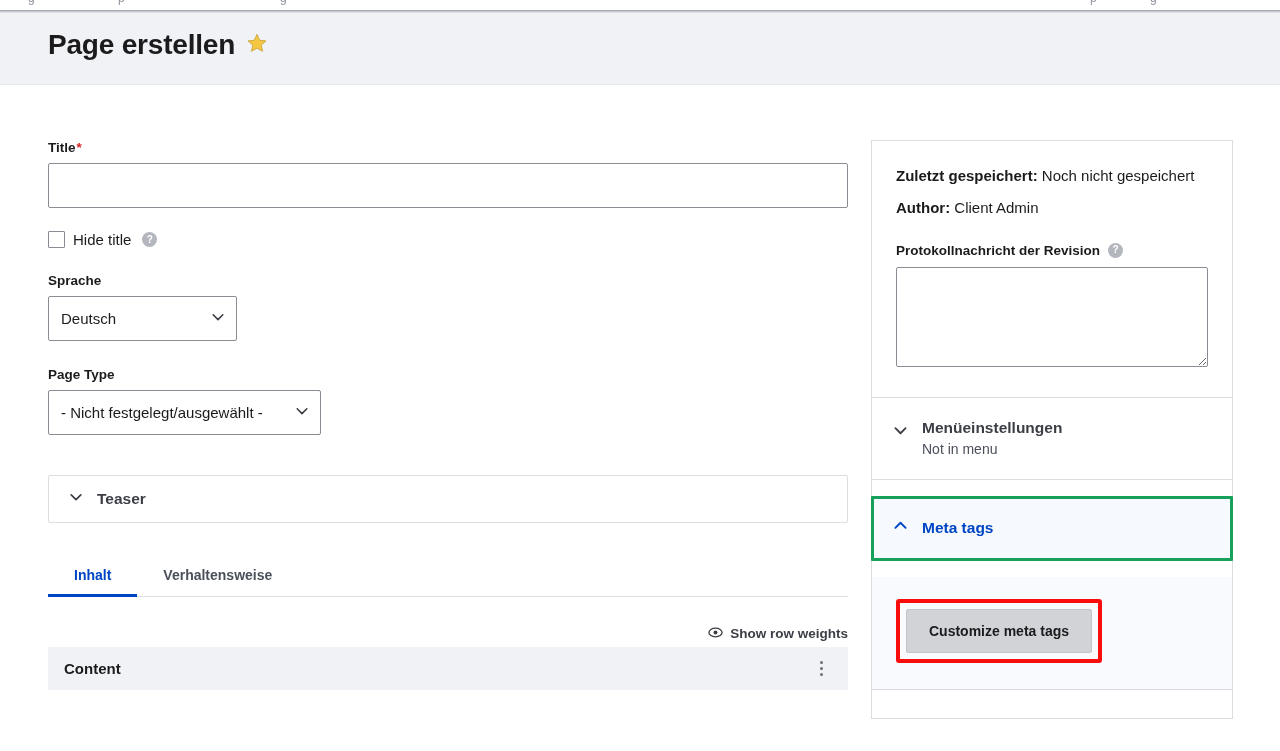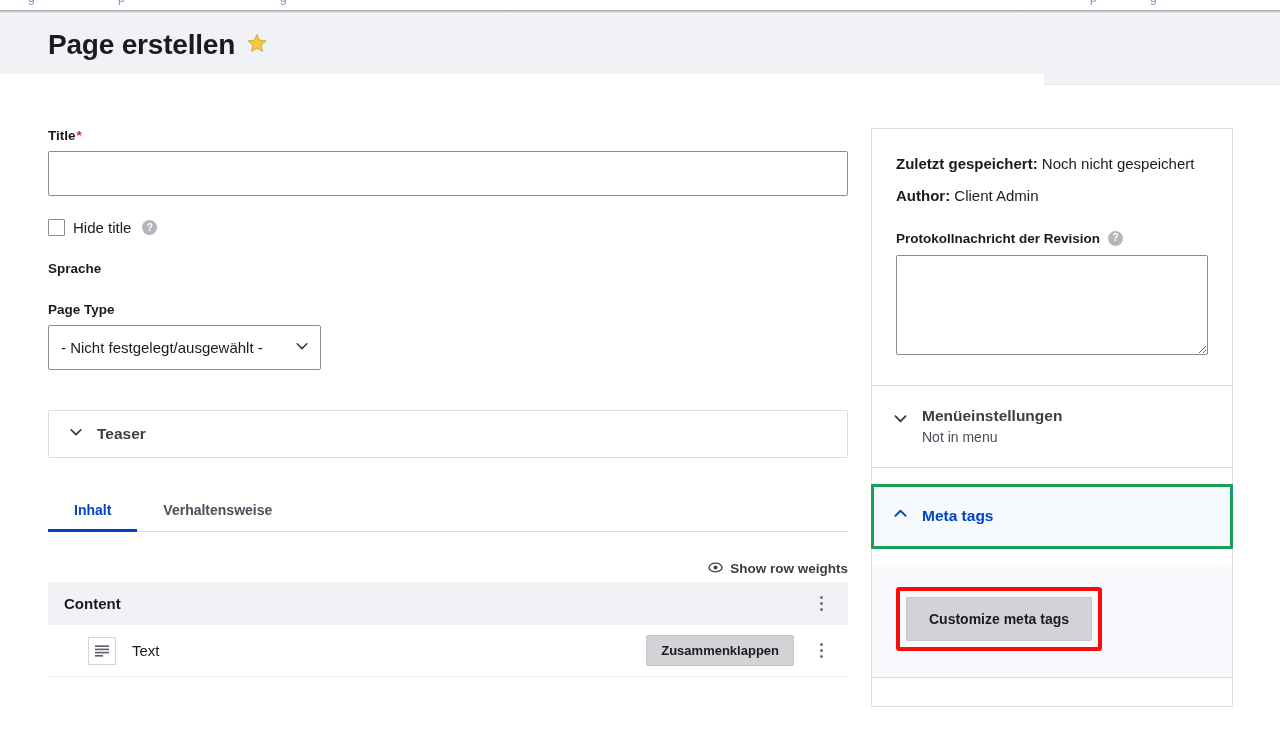--- a/index.html
+++ b/index.html
@@ -46,21 +46,21 @@
     display: flex; align-items: center; gap: 11px;
   }
   .page-title {
     font-size: 28px; font-weight: bold; color: #1b1b1d;
     letter-spacing: -0.2px; line-height: 1;
   }
   .star-icon { display: block; }
 
   
   .main {
-    position: absolute; top: 74px; left: 0; width: 1044px; height: 665px;
+    position: absolute; top: 86px; left: 0; width: 1044px; height: 665px;
     background: #ffffff;
   }
 
   
   .left-col {
     position: absolute; left: 48px; top: 54px; width: 800px;
   }
 
   .field-label {
     font-size: 13.5px; font-weight: bold; color: #1b1b1d;
@@ -299,20 +299,28 @@
     <input class="text-input" type="text" value="" style="">
 
     <div class="checkbox-row">
       <input type="checkbox" class="cbx" style="">
       <span class="cbx-label">Hide title</span>
       <span class="help-icon">?</span>
     </div>
 
     <div class="block-gap-lang">
       <label class="field-label">Sprache</label>
+      <div class="select-wrap">
+        <div class="sel sel-lang">Deutsch</div>
+        <span class="chev">
+          <svg width="16" height="16" viewBox="0 0 16 16" aria-hidden="true">
+            <path d="M3.2 5.8 L8 10.6 L12.8 5.8" fill="none" stroke="#3b3e45" stroke-width="1.6" stroke-linecap="round" stroke-linejoin="round"></path>
+          </svg>
+        </span>
+      </div>
     </div>
 
     <div class="block-gap-ptype">
       <label class="field-label">Page Type</label>
       <div class="select-wrap">
         <div class="sel sel-ptype">- Nicht festgelegt/ausgewählt -</div>
         <span class="chev">
           <svg width="16" height="16" viewBox="0 0 16 16" aria-hidden="true">
             <path d="M3.2 5.8 L8 10.6 L12.8 5.8" fill="none" stroke="#3b3e45" stroke-width="1.6" stroke-linecap="round" stroke-linejoin="round"></path>
           </svg>
@@ -348,37 +356,20 @@
 
     <div class="content-head">
       <span class="content-head-label">Content</span>
       <span class="kebab">
         <i></i>
           <i></i>
           <i></i>
       </span>
     </div>
 
-    <div class="content-row">
-      <span class="row-icon">
-        <svg width="18" height="18" viewBox="0 0 18 18" aria-hidden="true">
-          <rect x="2" y="3.4" width="14" height="1.6" fill="#5b5f68"></rect>
-          <rect x="2" y="6.6" width="14" height="1.6" fill="#5b5f68"></rect>
-          <rect x="2" y="9.8" width="14" height="1.6" fill="#5b5f68"></rect>
-          <rect x="2" y="13" width="8" height="1.6" fill="#5b5f68"></rect>
-        </svg>
-      </span>
-      <span class="row-label">Text</span>
-      <button class="collapse-btn">Zusammenklappen</button>
-      <span class="kebab">
-        <i></i>
-          <i></i>
-          <i></i>
-      </span>
-    </div>
 
   </div>
 
   <div class="right-col">
 
     <div class="rc-section">
       <p class="meta-line">
         <b>Zuletzt gespeichert:</b>
         <span>Noch nicht gespeichert</span>
       </p>

